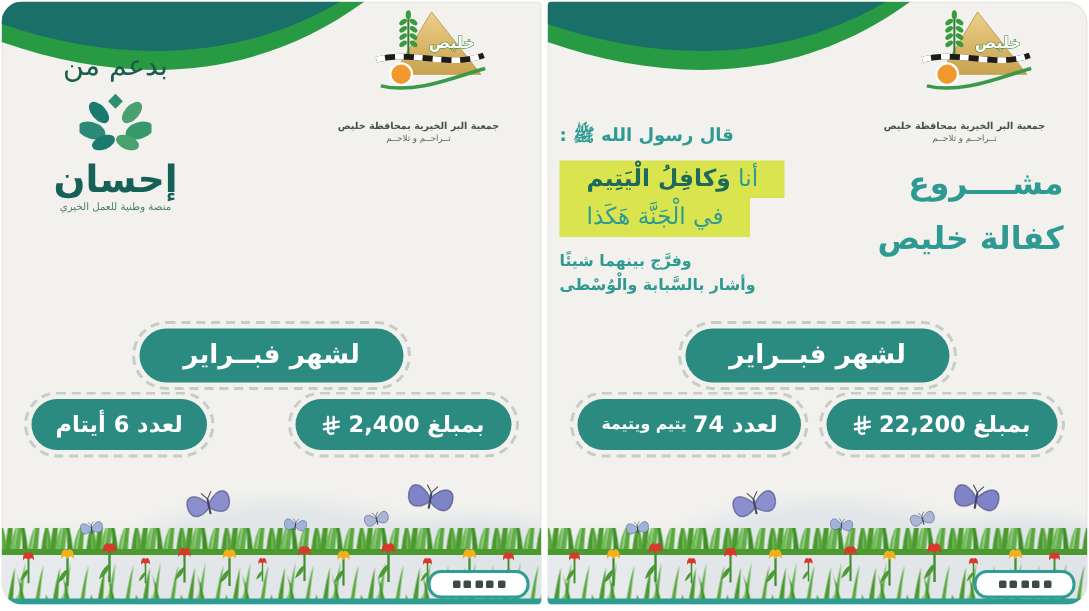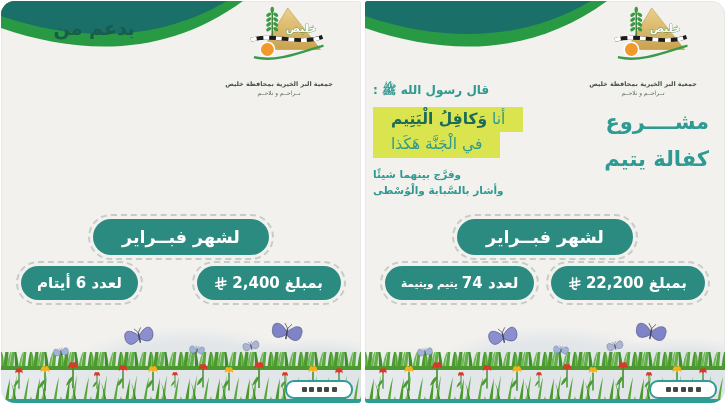--- a/index.html
+++ b/index.html
@@ -8,22 +8,22 @@
   .poster{position:relative;width:384px;height:402px;background:#f2f1ee;overflow:hidden;margin:0;
           box-shadow:0 0 0 1px #e8e8e6 inset;}
   .poster.left{border-radius:14px 3px 3px 14px;}
   .poster.right{border-radius:3px 14px 14px 3px;}
   .wave{position:absolute;top:0;left:0;width:100%;height:52px;}
   
   .org{position:absolute;top:5px;left:218px;width:120px;text-align:center;}
   .org .org-name{font-size:6.4px;color:#41543f;font-weight:bold;line-height:1.5;margin-top:12px;}
   .org .org-tagline{font-size:5.8px;color:#5c6e5a;line-height:1.3;}
   
-  .supported-by{position:absolute;top:16px;left:18px;width:116px;text-align:right;
-                font-size:19px;font-weight:bold;color:#1a5c4b;}
+  .supported-by{position:absolute;top:32px;left:18px;width:116px;text-align:center;
+                font-size:19px;font-weight:normal;color:#1a5c4b;}
   .ehsan{position:absolute;top:60px;left:12px;width:128px;text-align:center;}
   .ehsan-name{font-size:25px;font-weight:bold;color:#156156;line-height:1.05;}
   .ehsan-tagline{font-size:6.8px;color:#4f7d72;margin-top:1px;}
   
   .big-title{position:absolute;top:86px;left:176px;width:166px;text-align:center;
              font-size:40px;font-weight:bold;color:#2e9a91;line-height:1.18;}
   .proj-title{position:absolute;top:103px;left:168px;width:176px;text-align:right;
               font-size:21px;font-weight:bold;color:#2e9a91;line-height:1.75;}
   
   .hadith{position:absolute;top:82px;left:8px;width:156px;text-align:left;}
@@ -159,20 +159,27 @@
       <svg width="98" height="58" viewBox="0 0 98 60">
         <use href="#orgmark"></use>
         <text x="72" y="27" text-anchor="middle" font-size="11" font-weight="bold" fill="#ffffff" stroke="#2e7d32" stroke-width="0.7" paint-order="stroke">خليص</text>
       </svg>
       <div class="org-name">جمعية البر الخيرية بمحافظة خليص</div>
       <div class="org-tagline">تــراحــم و تلاحــم</div>
     </div>
 
     <div class="supported-by">بدعم من</div>
 
+    <div class="ehsan">
+      <svg width="48" height="42" viewBox="0 0 48 42">
+          <use href="#ehsanmark"></use>
+        </svg>
+      <div class="ehsan-name">إحسان</div>
+      <div class="ehsan-tagline">منصة وطنية للعمل الخيري</div>
+    </div>
 
 
     <div class="pill month-pill">لشهر فبــراير</div>
 
     <div class="pill-row">
       <div class="pill amount-pill">
         <span>بمبلغ</span>
         <span>2,400</span>
         <svg class="riyal-icon" viewBox="0 0 11.5 13">
             <use href="#riyalgrp"></use>
@@ -214,21 +221,21 @@
       <span class="hl"><span>أنا</span> <b>وَكافِلُ الْيَتِيم</b></span><br>
       <span class="hl">في الْجَنَّة هَكَذا</span>
       <div class="hadith-note">
         <div>وفرَّج بينهما شيئًا</div>
         <div>وأشار بالسَّبابة والْوُسْطى</div>
       </div>
     </div>
 
     <div class="proj-title">
       <div>مشــــروع</div>
-      <div>كفالة يتيم</div>
+      <div>كفالة خليص</div>
     </div>
 
     <div class="pill month-pill">لشهر فبــراير</div>
 
     <div class="pill-row">
       <div class="pill amount-pill">
         <span>بمبلغ</span>
         <span>22,200</span>
         <svg class="riyal-icon" viewBox="0 0 11.5 13">
             <use href="#riyalgrp"></use>

